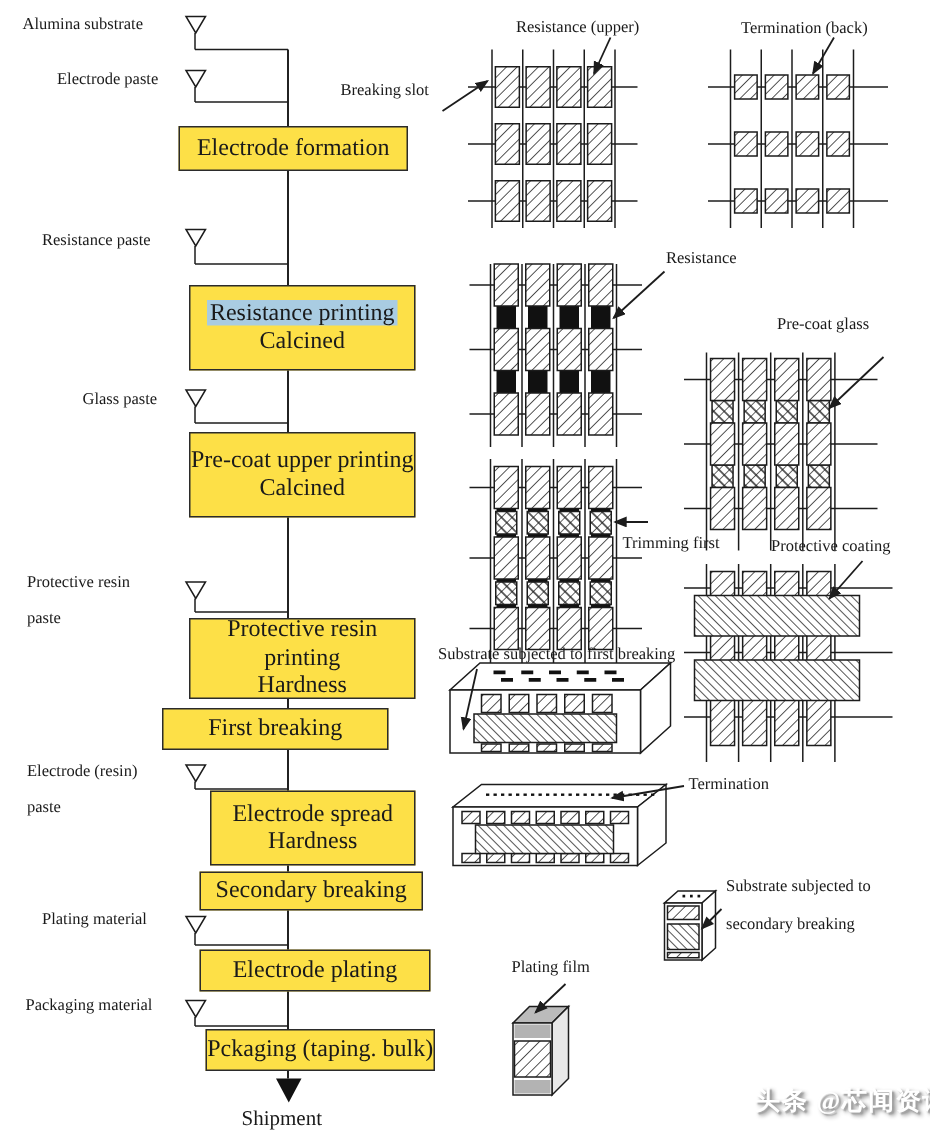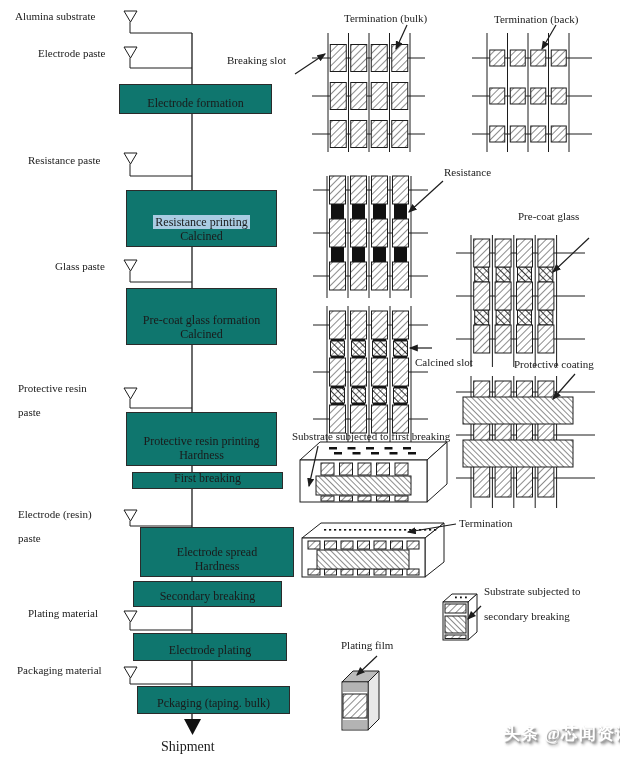--- a/index.html
+++ b/index.html
@@ -1,22 +1,22 @@
 <!DOCTYPE html>
 <html><head>
 <meta charset="utf-8">
 <style>
   *{margin:0;padding:0;box-sizing:border-box}
   html,body{background:#fff}
   #page{position:relative;width:620px;height:763px;background:#fff;overflow:hidden;
         font-family:Liberation Serif, serif;color:#1a1a1a}
   #art{position:absolute;left:0;top:0;z-index:1}
-  .box{position:absolute;z-index:2;background:#0f766e;border:1.4px solid #2b2b2b;
-       display:flex;flex-direction:column;align-items:center;justify-content:flex-end;
-       font-size:12px;line-height:1.15;text-align:center;padding:2px 0}
+  .box{position:absolute;z-index:2;background:#fde047;border:1.4px solid #2b2b2b;
+       display:flex;flex-direction:column;align-items:center;justify-content:center;
+       font-size:16px;line-height:1.15;text-align:center;padding:2px 0}
   .lbl{position:absolute;z-index:2;font-size:11px;white-space:nowrap}
   .big{font-size:14px}
   .hl{background:#a9cce2;padding:0 2px}
   .watermark{position:absolute;z-index:3;left:503px;top:722px;font-size:17px;font-weight:bold;
              letter-spacing:1px;color:#fff;white-space:nowrap;
              text-shadow:1.5px 1.5px 1px #a0a0a0,2.5px 2.5px 3px #8a8a8a}
 </style>
 </head>
 <body>
 
@@ -350,52 +350,52 @@
   <div class="lbl" style="left:17px;top:664px">Packaging material</div>
 
   <div class="box" style="left:119px;top:84px;width:153px;height:30px">
     <div>Electrode formation</div>
   </div>
   <div class="box" style="left:126px;top:190px;width:151px;height:57px">
     <div><span class="hl">Resistance printing</span></div>
     <div>Calcined</div>
   </div>
   <div class="box" style="left:126px;top:288px;width:151px;height:57px">
-    <div>Pre-coat glass formation</div>
+    <div>Pre-coat upper printing</div>
     <div>Calcined</div>
   </div>
   <div class="box" style="left:126px;top:412px;width:151px;height:54px">
     <div>Protective resin printing</div>
     <div>Hardness</div>
   </div>
-  <div class="box" style="left:132px;top:472px;width:151px;height:17px">
+  <div class="box" style="left:108px;top:472px;width:151px;height:28px">
     <div>First breaking</div>
   </div>
-  <div class="box" style="left:140px;top:527px;width:154px;height:50px">
+  <div class="box" style="left:140px;top:527px;width:137px;height:50px">
     <div>Electrode spread</div>
     <div>Hardness</div>
   </div>
   <div class="box" style="left:133px;top:581px;width:149px;height:26px">
     <div>Secondary breaking</div>
   </div>
   <div class="box" style="left:137px;top:686px;width:153px;height:28px">
     <div>Pckaging (taping. bulk)</div>
   </div>
   <div class="box" style="left:133px;top:633px;width:154px;height:28px">
     <div>Electrode plating</div>
   </div>
 
   <div class="lbl big" style="left:161px;top:739px">Shipment</div>
 
-  <div class="lbl" style="left:344px;top:12px">Termination (bulk)</div>
+  <div class="lbl" style="left:344px;top:12px">Resistance (upper)</div>
   <div class="lbl" style="left:494px;top:13px">Termination (back)</div>
   <div class="lbl" style="left:227px;top:54px">Breaking slot</div>
   <div class="lbl" style="left:444px;top:166px">Resistance</div>
   <div class="lbl" style="left:518px;top:210px">Pre-coat glass</div>
-  <div class="lbl" style="left:415px;top:356px">Calcined slot</div>
+  <div class="lbl" style="left:415px;top:356px">Trimming first</div>
   <div class="lbl" style="left:514px;top:358px">Protective coating</div>
   <div class="lbl" style="left:292px;top:430px">Substrate subjected to first breaking</div>
   <div class="lbl" style="left:459px;top:517px">Termination</div>
   <div class="lbl" style="left:484px;top:585px">Substrate subjected to</div>
   <div class="lbl" style="left:484px;top:610px">secondary breaking</div>
   <div class="lbl" style="left:341px;top:639px">Plating film</div>
 
   <div class="watermark">头条 @芯闻资讯</div>
 </div>
 

